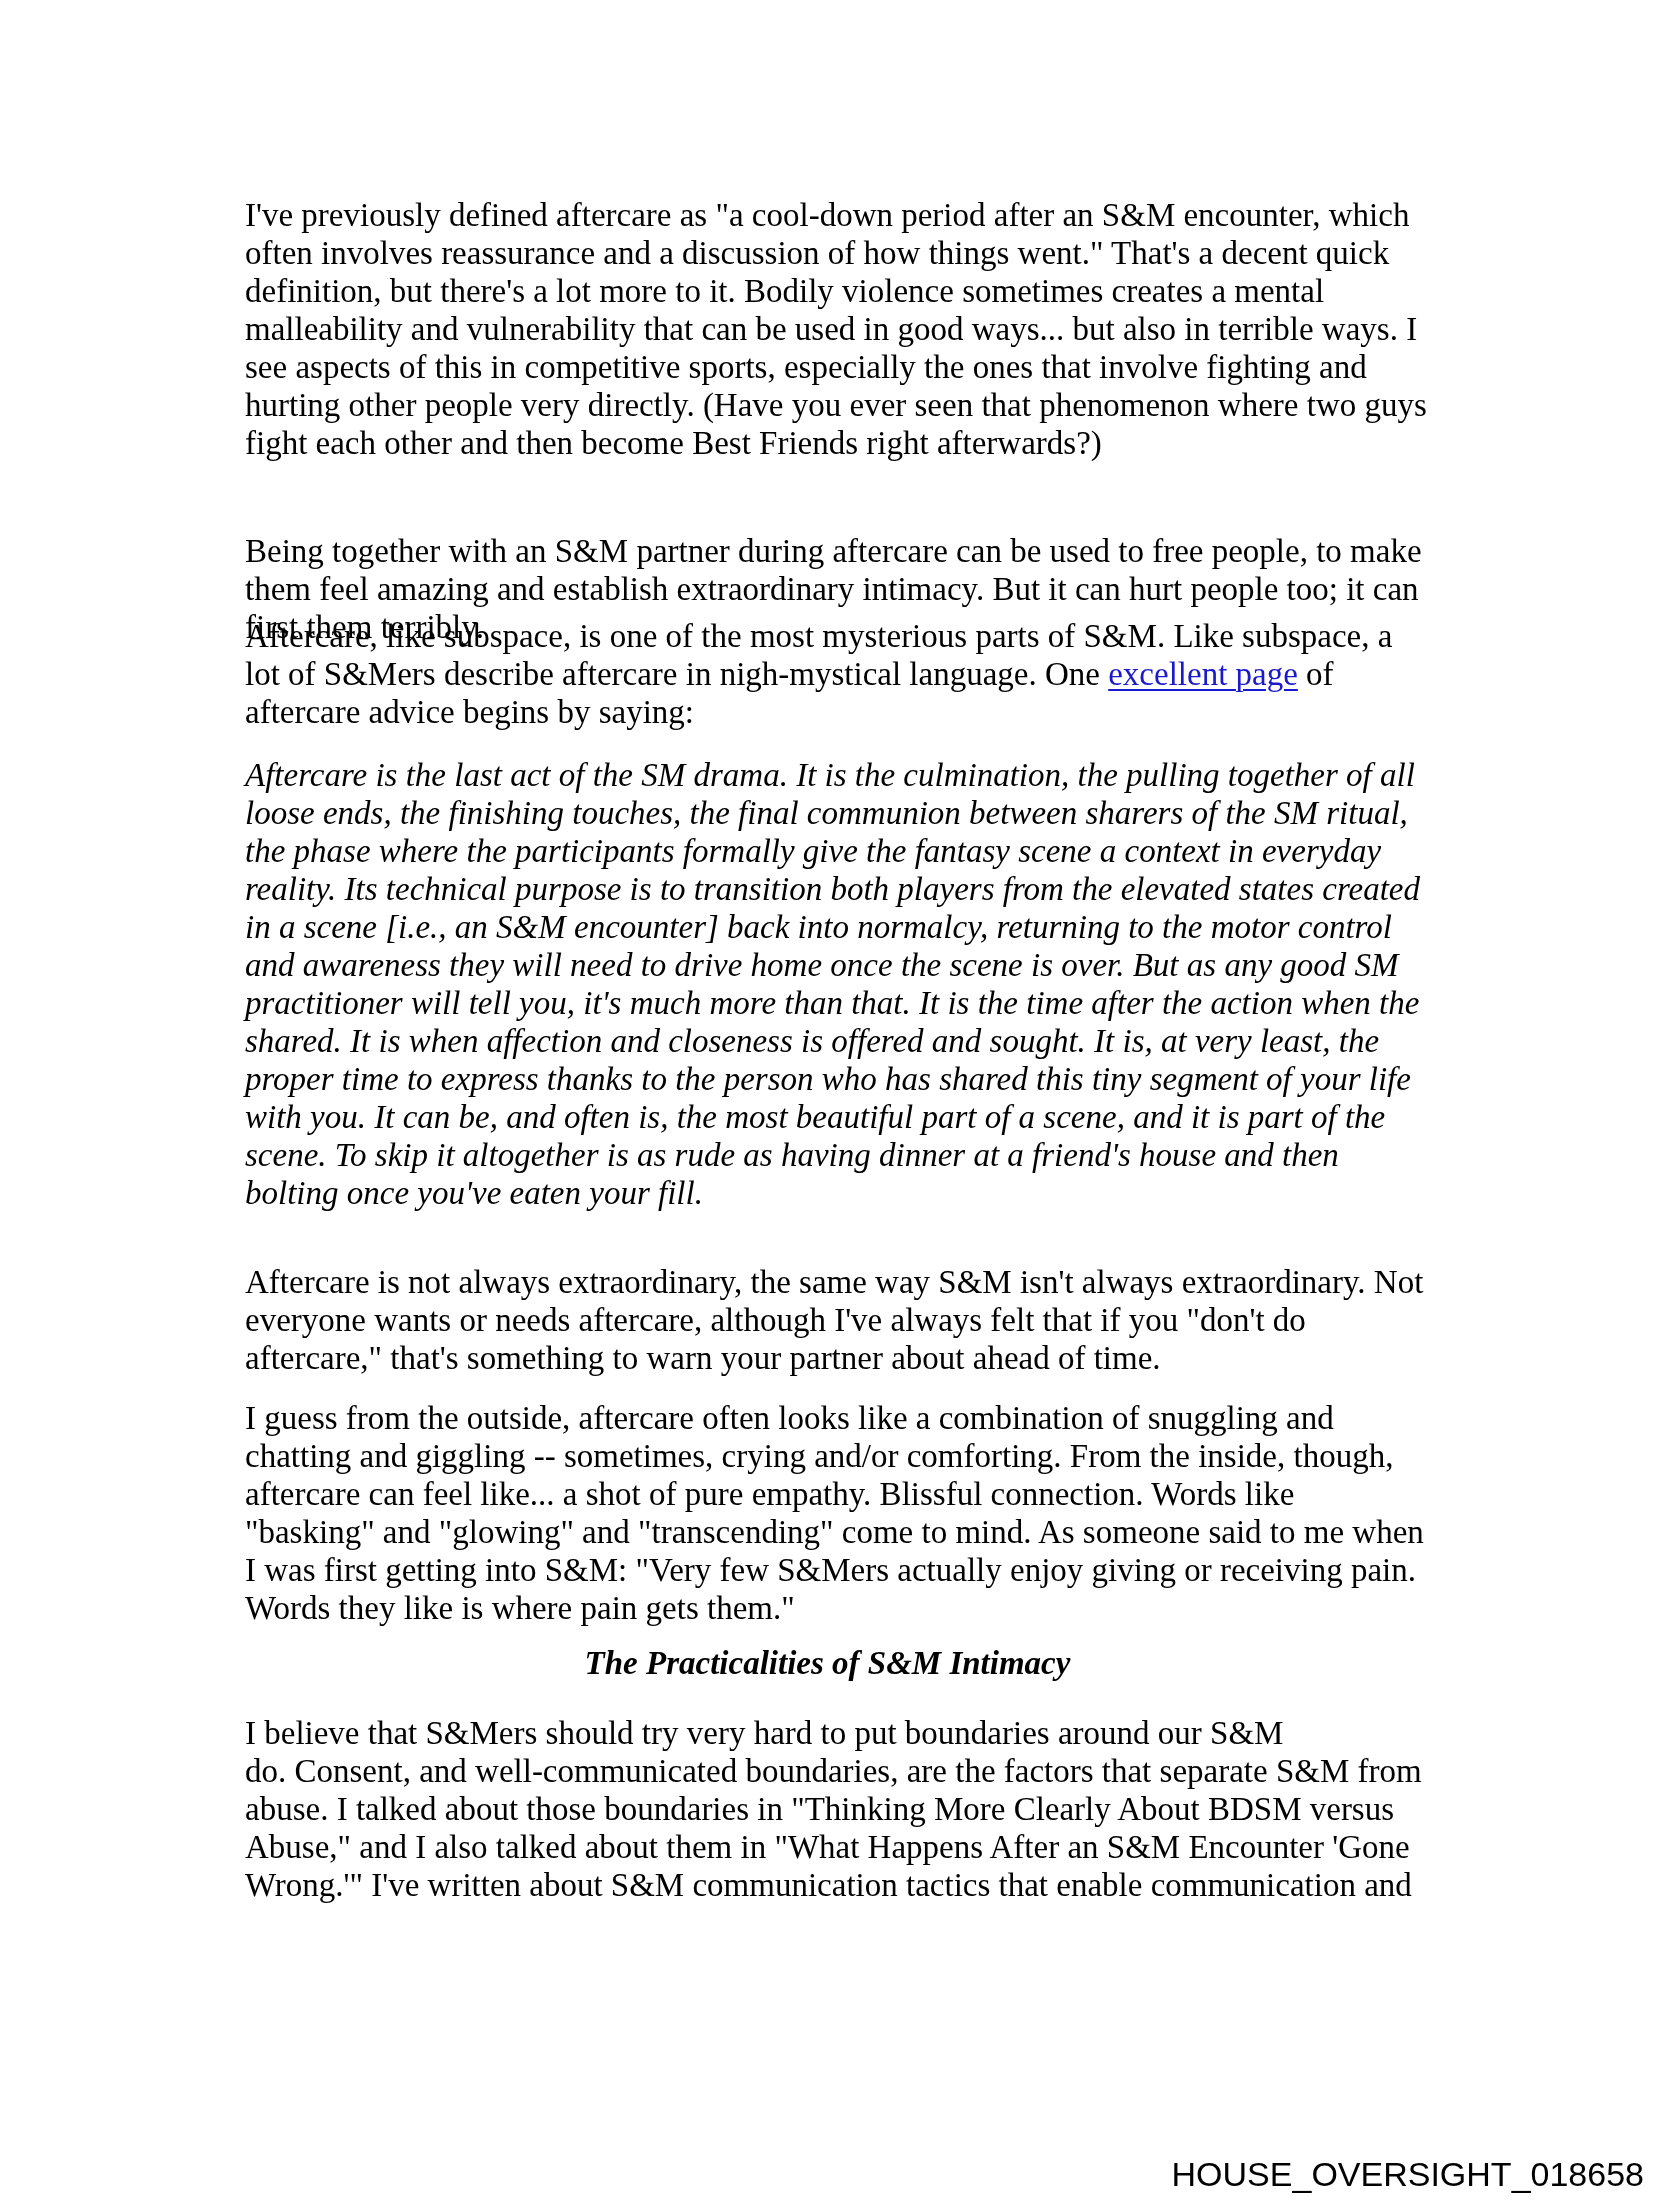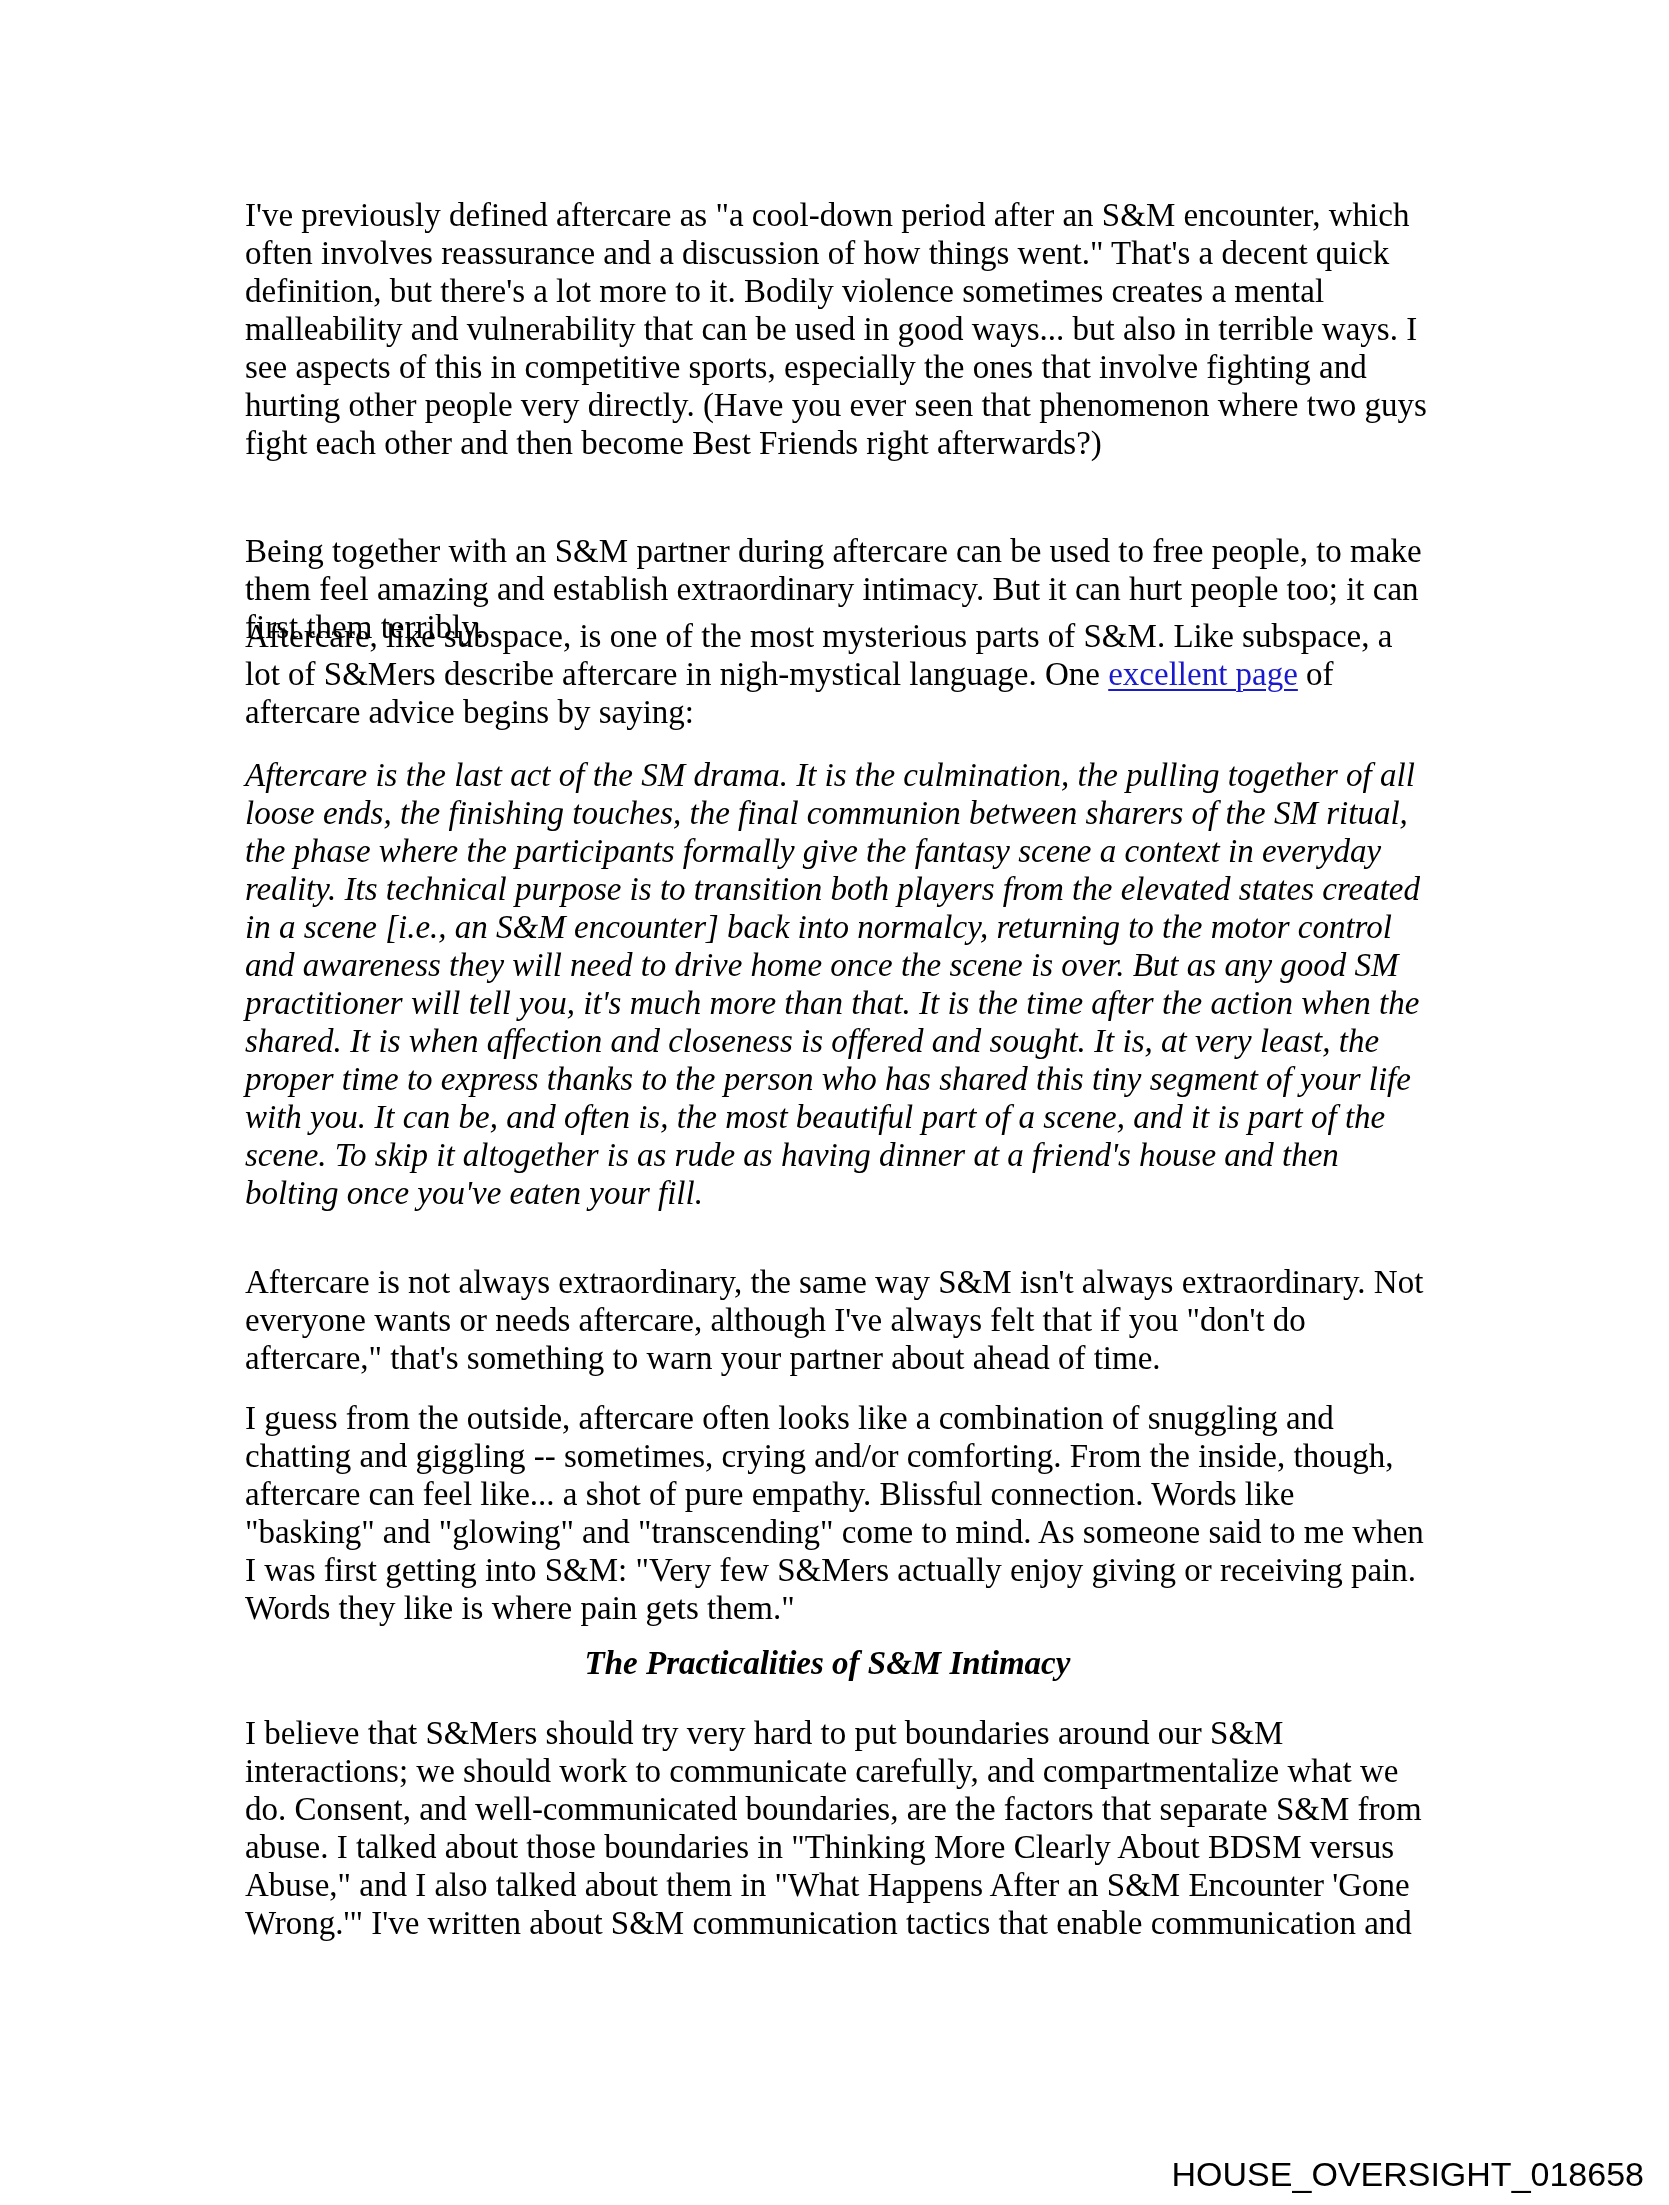--- a/index.html
+++ b/index.html
@@ -96,21 +96,20 @@
     <div class="line">aftercare can feel like... a shot of pure empathy. Blissful connection. Words like</div>
     <div class="line">"basking" and "glowing" and "transcending" come to mind. As someone said to me when</div>
     <div class="line">I was first getting into S&amp;M: "Very few S&amp;Mers actually enjoy giving or receiving pain.</div>
     <div class="line">Words they like is where pain gets them."</div>
   </div>
 
   <div class="heading" style="top:1644px;">The Practicalities of S&amp;M Intimacy</div>
 
   <div class="para" style="top:1702px;margin-top:12px;">
     <div class="line">I believe that S&amp;Mers should try very hard to put boundaries around our S&amp;M</div>
-    <div class="line">interactions; we should work to communicate carefully, and compartmentalize what we</div>
     <div class="line">do. Consent, and well-communicated boundaries, are the factors that separate S&amp;M from</div>
     <div class="line">abuse. I talked about those boundaries in "Thinking More Clearly About BDSM versus</div>
     <div class="line">Abuse," and I also talked about them in "What Happens After an S&amp;M Encounter 'Gone</div>
     <div class="line">Wrong.'" I've written about S&amp;M communication tactics that enable communication and</div>
   </div>
 
   <div class="footer-id">HOUSE_OVERSIGHT_018658</div>
 </div>
 
 

